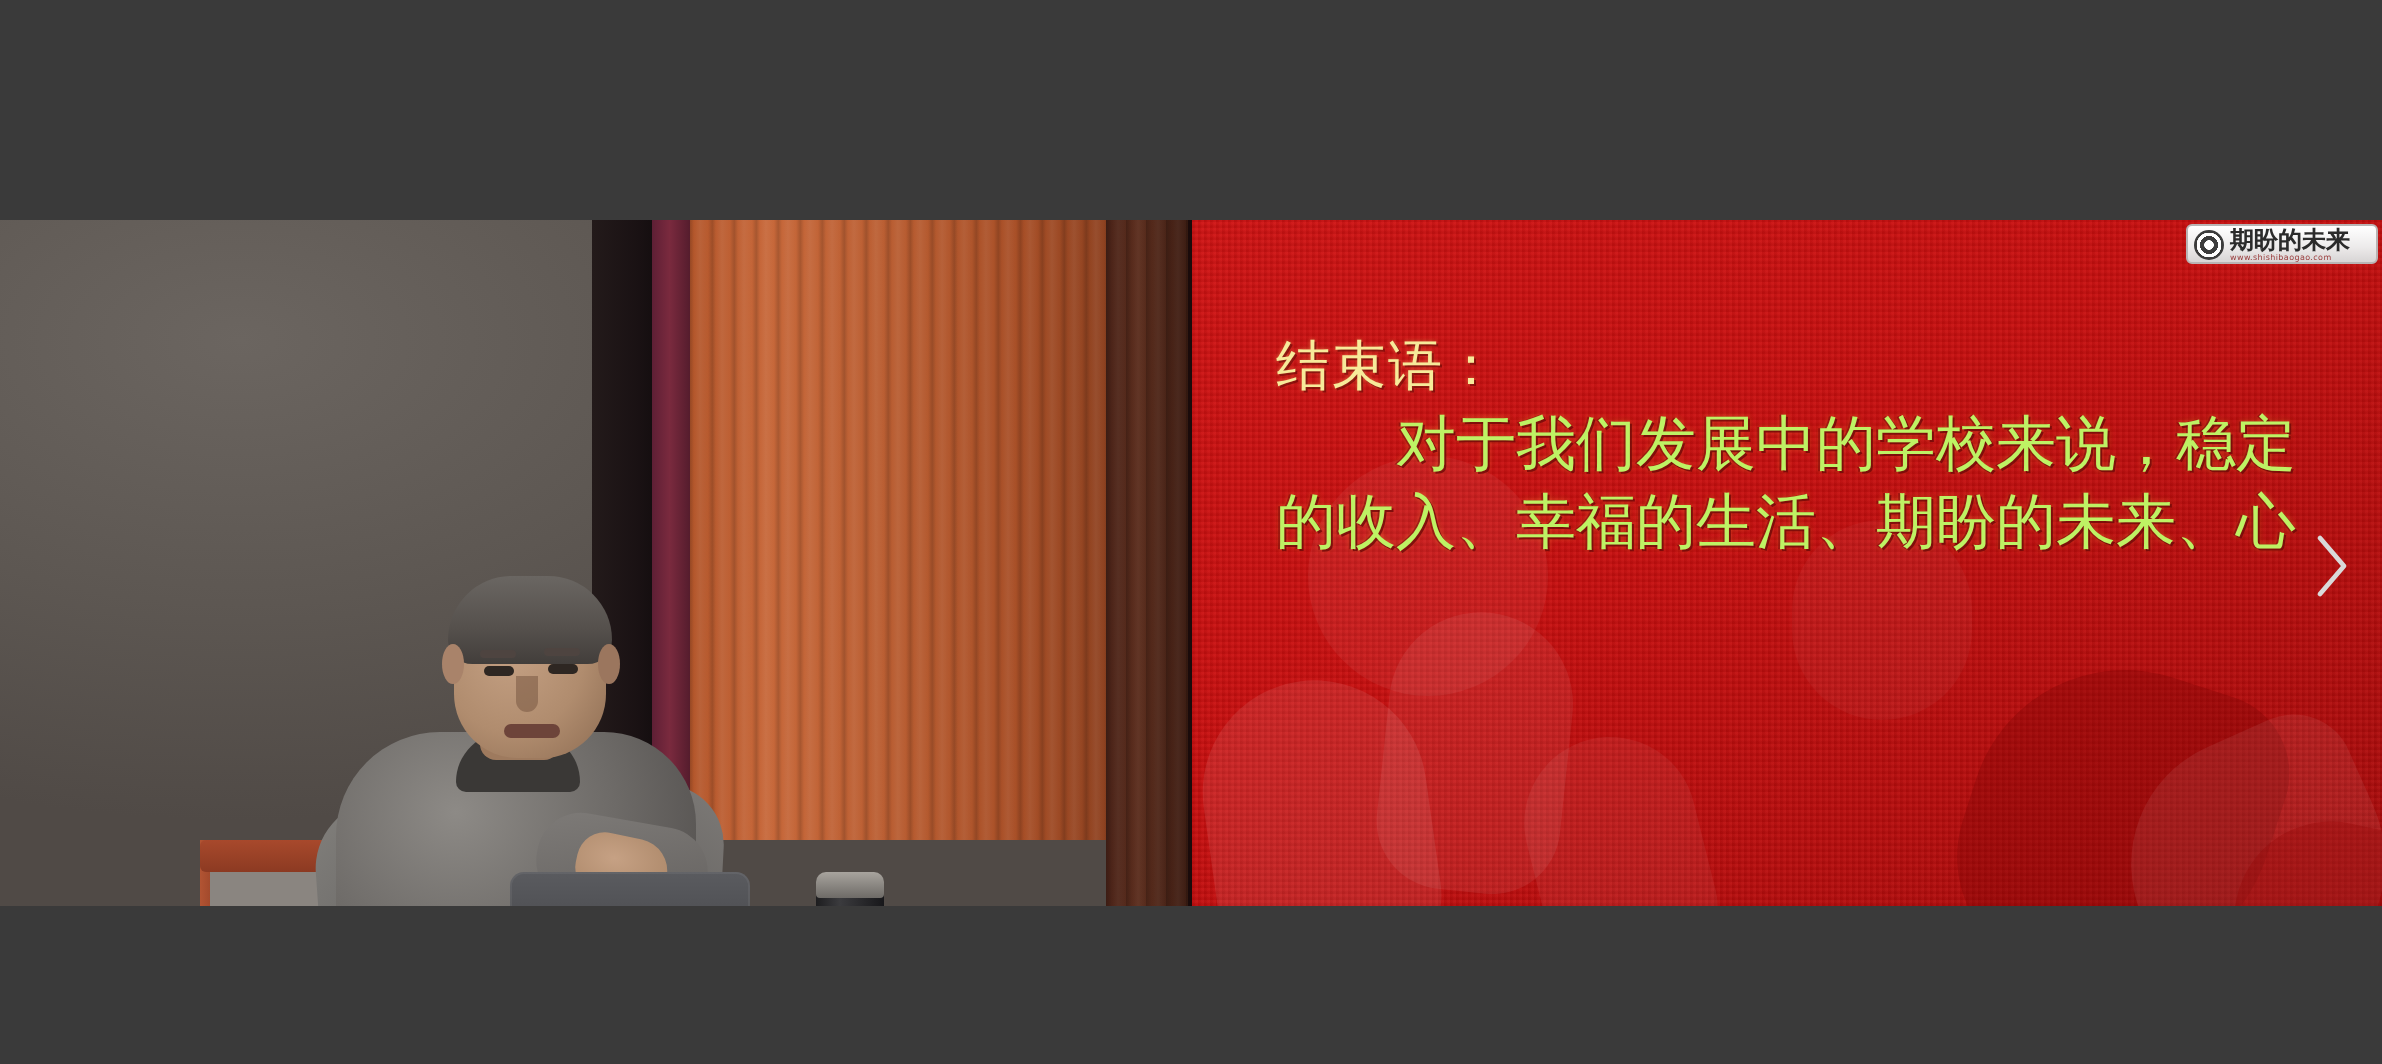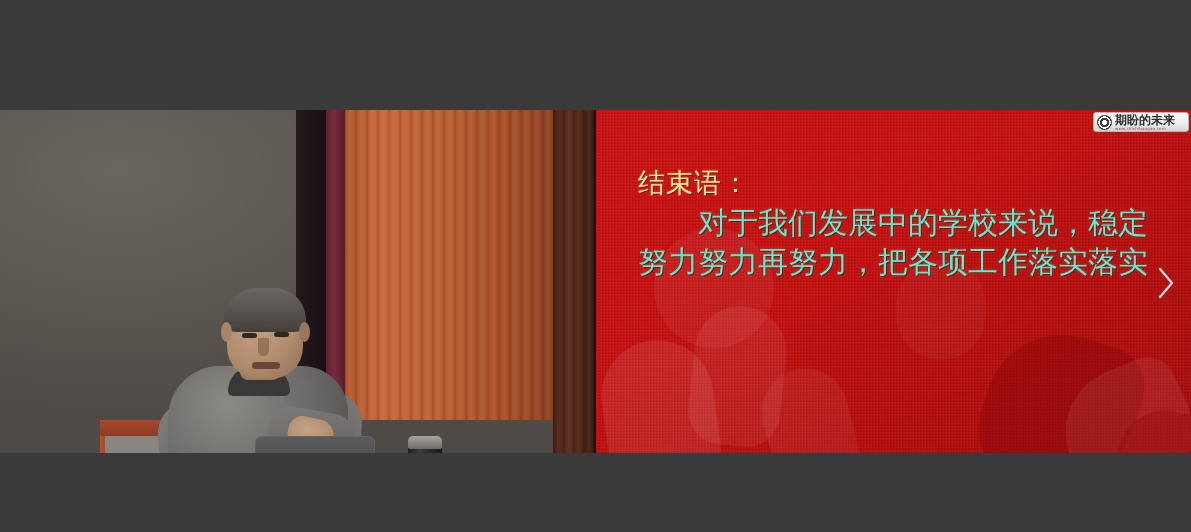--- a/index.html
+++ b/index.html
@@ -207,21 +207,21 @@
   .slide-title {
     font-size:27px;
     color:#f7ea9a;
     letter-spacing:1px;
     text-shadow:1px 1px 0 rgba(90,0,0,0.55), 0 0 2px rgba(255,220,120,0.45);
     margin-bottom:2px;
     white-space:nowrap;
   }
   .slide-body {
     font-size:30px;
-    color:#5eead4;
+    color:#bef264;
     letter-spacing:0px;
     text-shadow:
       1px 1px 0 rgba(110,8,8,0.8),
       -1px 0 0 rgba(110,8,8,0.5),
       0 0 3px rgba(255,210,60,0.35);
   }
   .slide-body .bline { white-space:nowrap; display:block; }
   .slide-body .bline.indent { text-indent:60px; }
 
   
@@ -316,21 +316,21 @@
       <div class="motif m4"></div>
       <div class="motif m8"></div>
       <div class="motif m5"></div>
       <div class="motif m6"></div>
       <div class="motif m7"></div>
 
       <div class="slide-text">
         <div class="slide-title">结束语：</div>
         <div class="slide-body">
           <span class="bline indent">对于我们发展中的学校来说，稳定</span>
-          <span class="bline">努力努力再努力，把各项工作落实落实</span>
+          <span class="bline">的收入、幸福的生活、期盼的未来、心</span>
         </div>
       </div>
 
       <div id="watermark">
         <div class="wm-eye"></div>
         <div class="wm-text-wrap">
           <div class="wm-title">期盼的未来</div>
           <div class="wm-url">www.shishibaogao.com</div>
         </div>
       </div>

